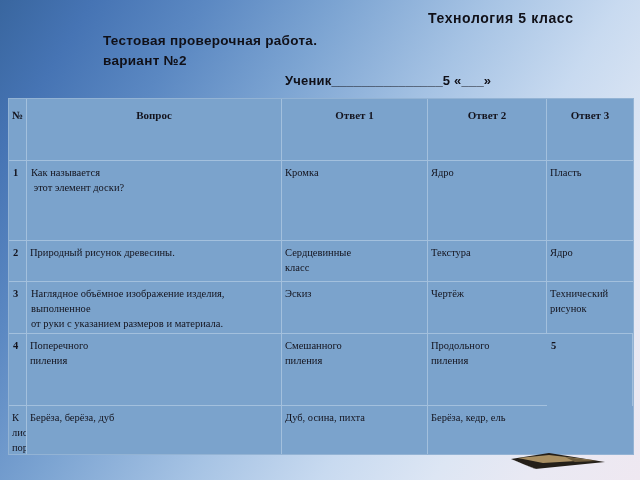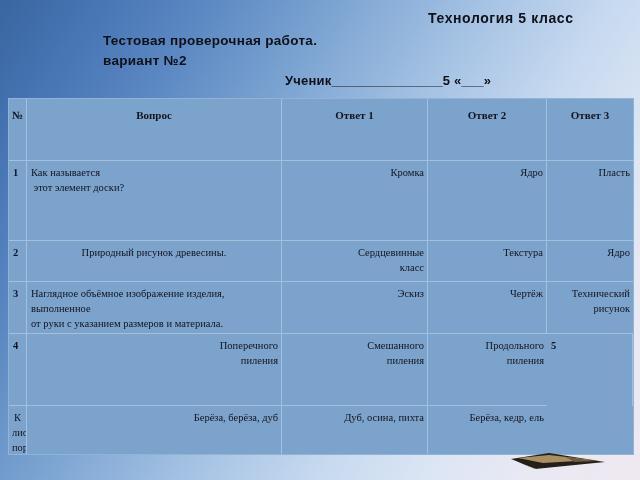--- a/index.html
+++ b/index.html
@@ -40,22 +40,22 @@
     border-bottom:1px solid rgba(228,240,250,0.38);
     font-family:"Liberation Serif","DejaVu Serif",serif;
     font-size:10.5px; line-height:1.42; color:#14141e;
     padding:5px 3px 0 3px;
   }
   .c.last-col { border-right:none; }
   .c.last-row { border-bottom:none; }
   .hdr { font-weight:bold; font-size:11px; text-align:center; padding-top:9px; }
   .num { font-weight:bold; padding-left:4px; }
   .q  { white-space:pre-wrap; padding-left:4px; }
-  .qc { white-space:pre-wrap; text-align:center; }
-  .ans { text-align:right; white-space:pre-line; }
+  .qc { white-space:pre-wrap; }
+  .ans { text-align:left; white-space:pre-line; }
   .saw-fragment { position:absolute; left:505px; top:452px; width:105px; height:21px; }
 </style>
 </head>
 <body>
 
 <div class="slide">
 
   <div class="title">Технология  5 класс</div>
   <div class="subtitle">Тестовая проверочная работа.
 вариант №2</div>

